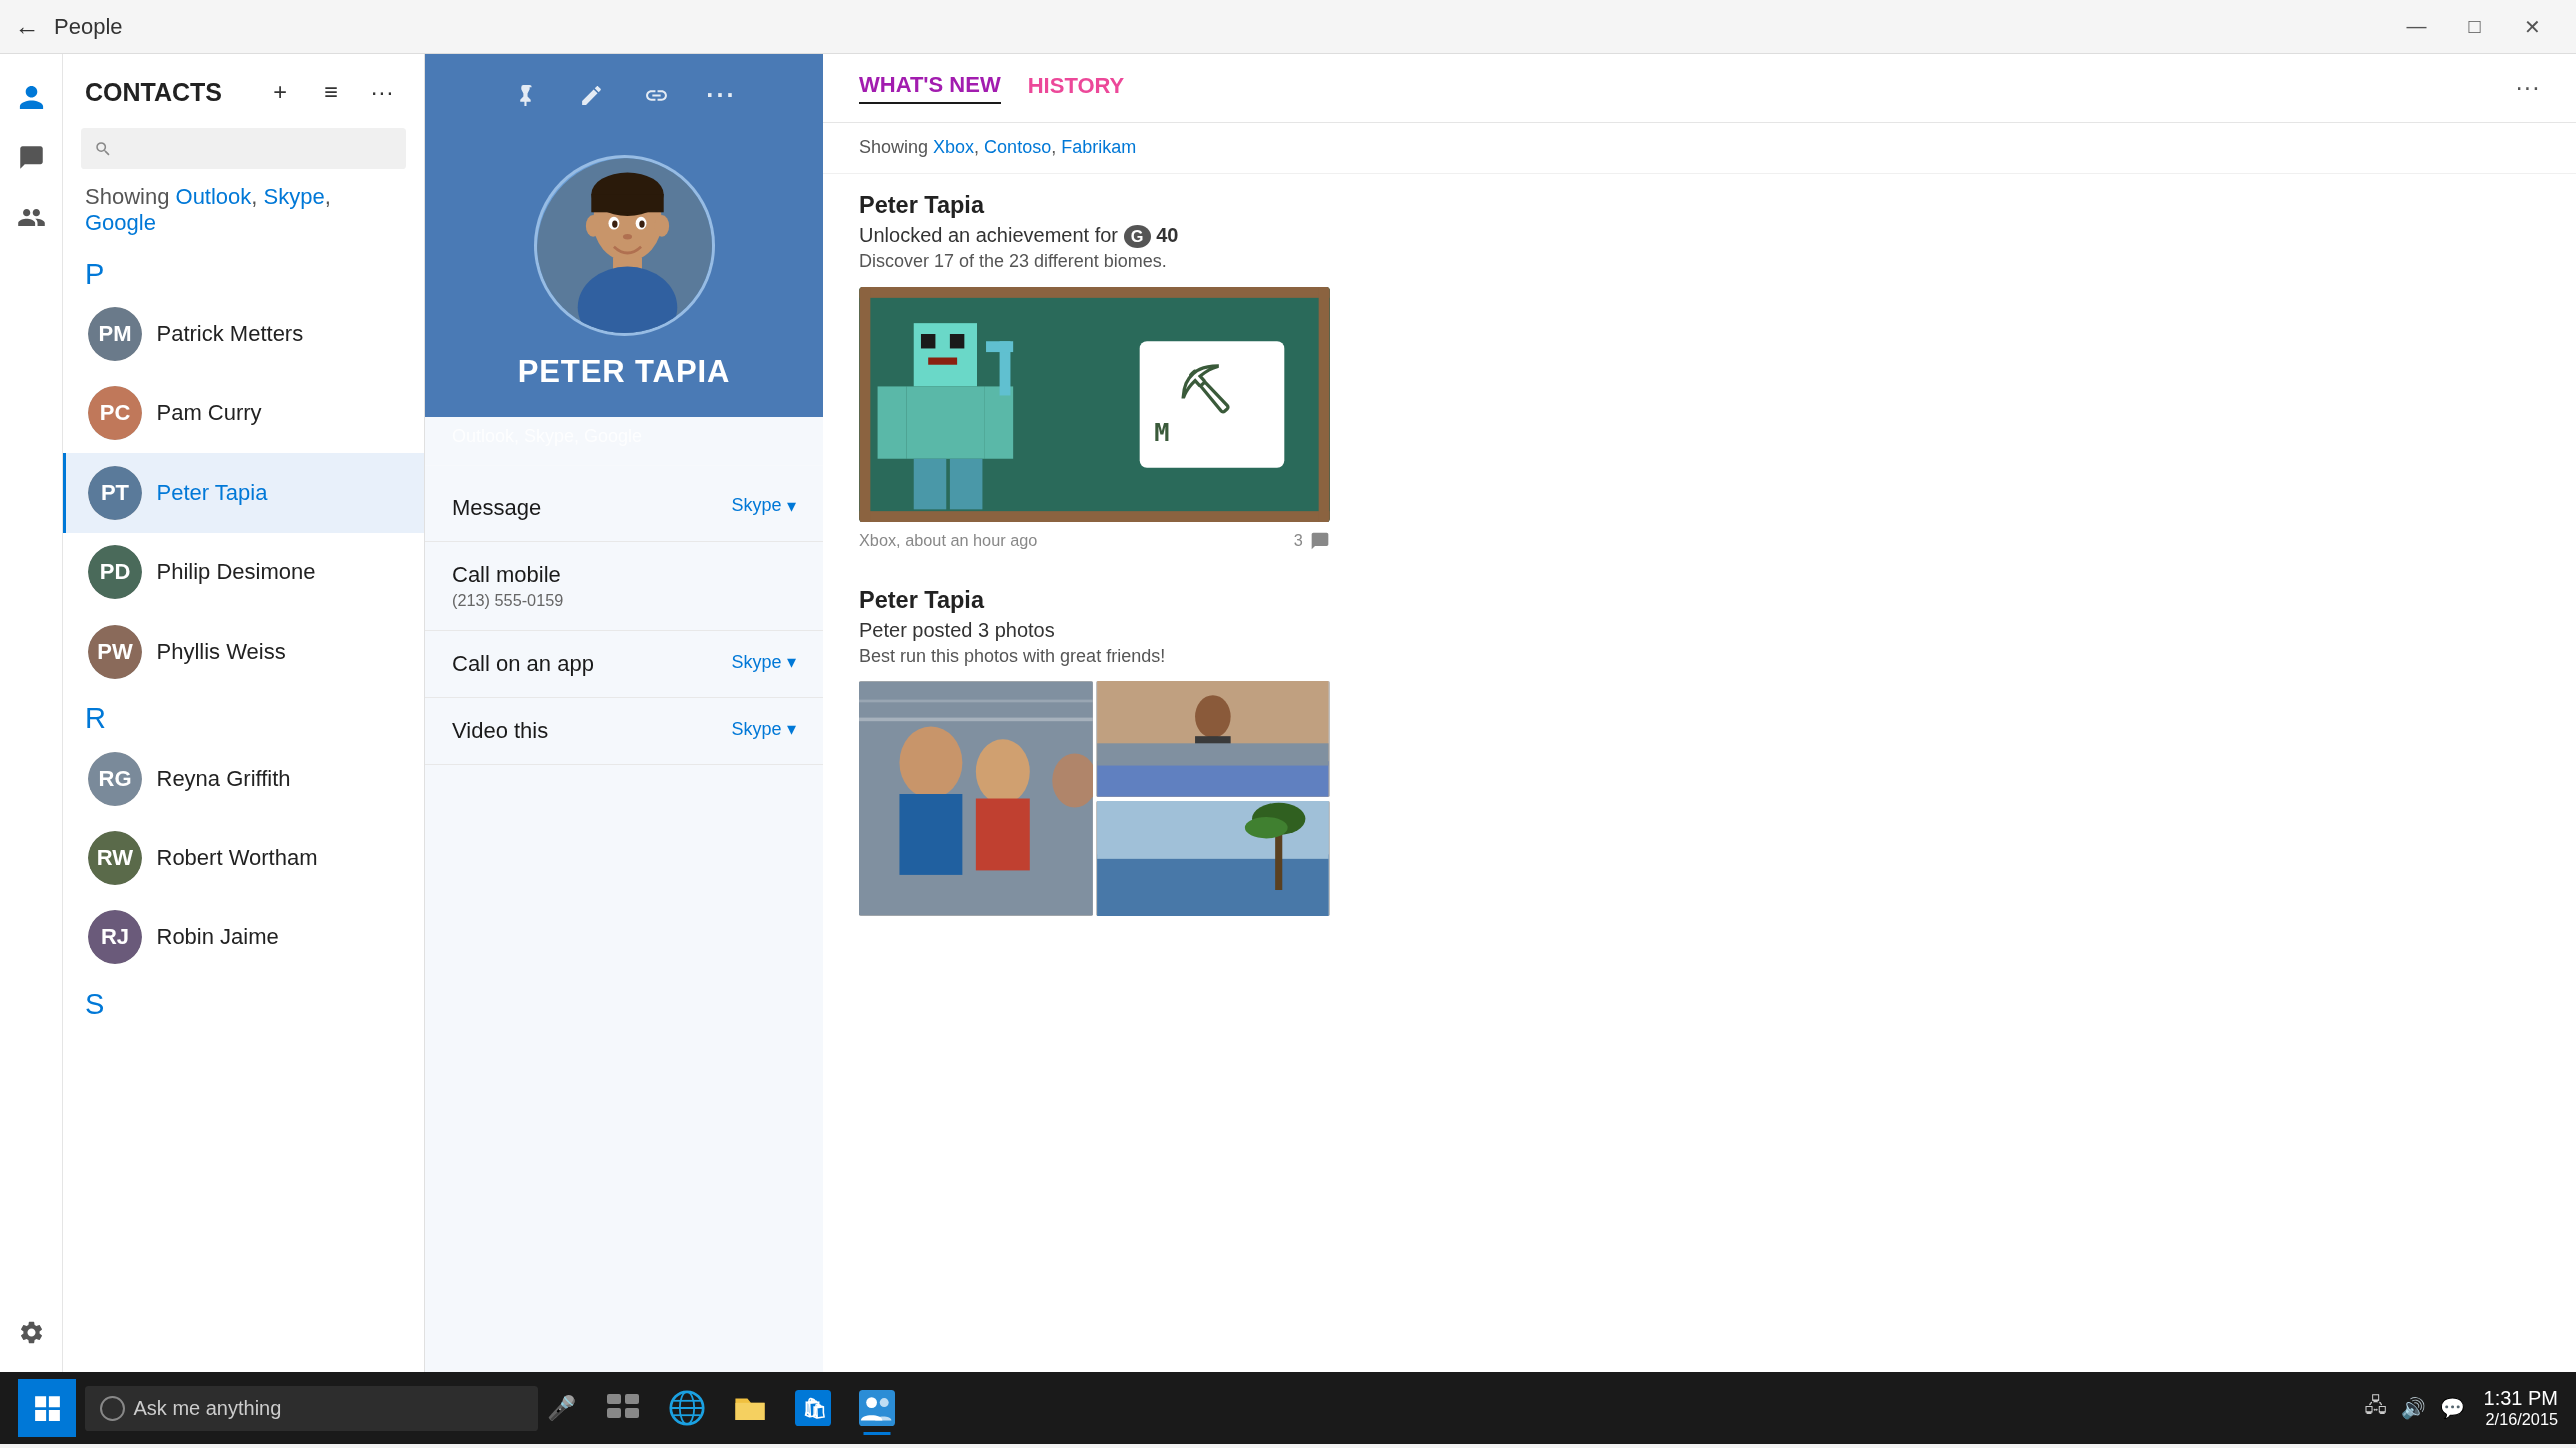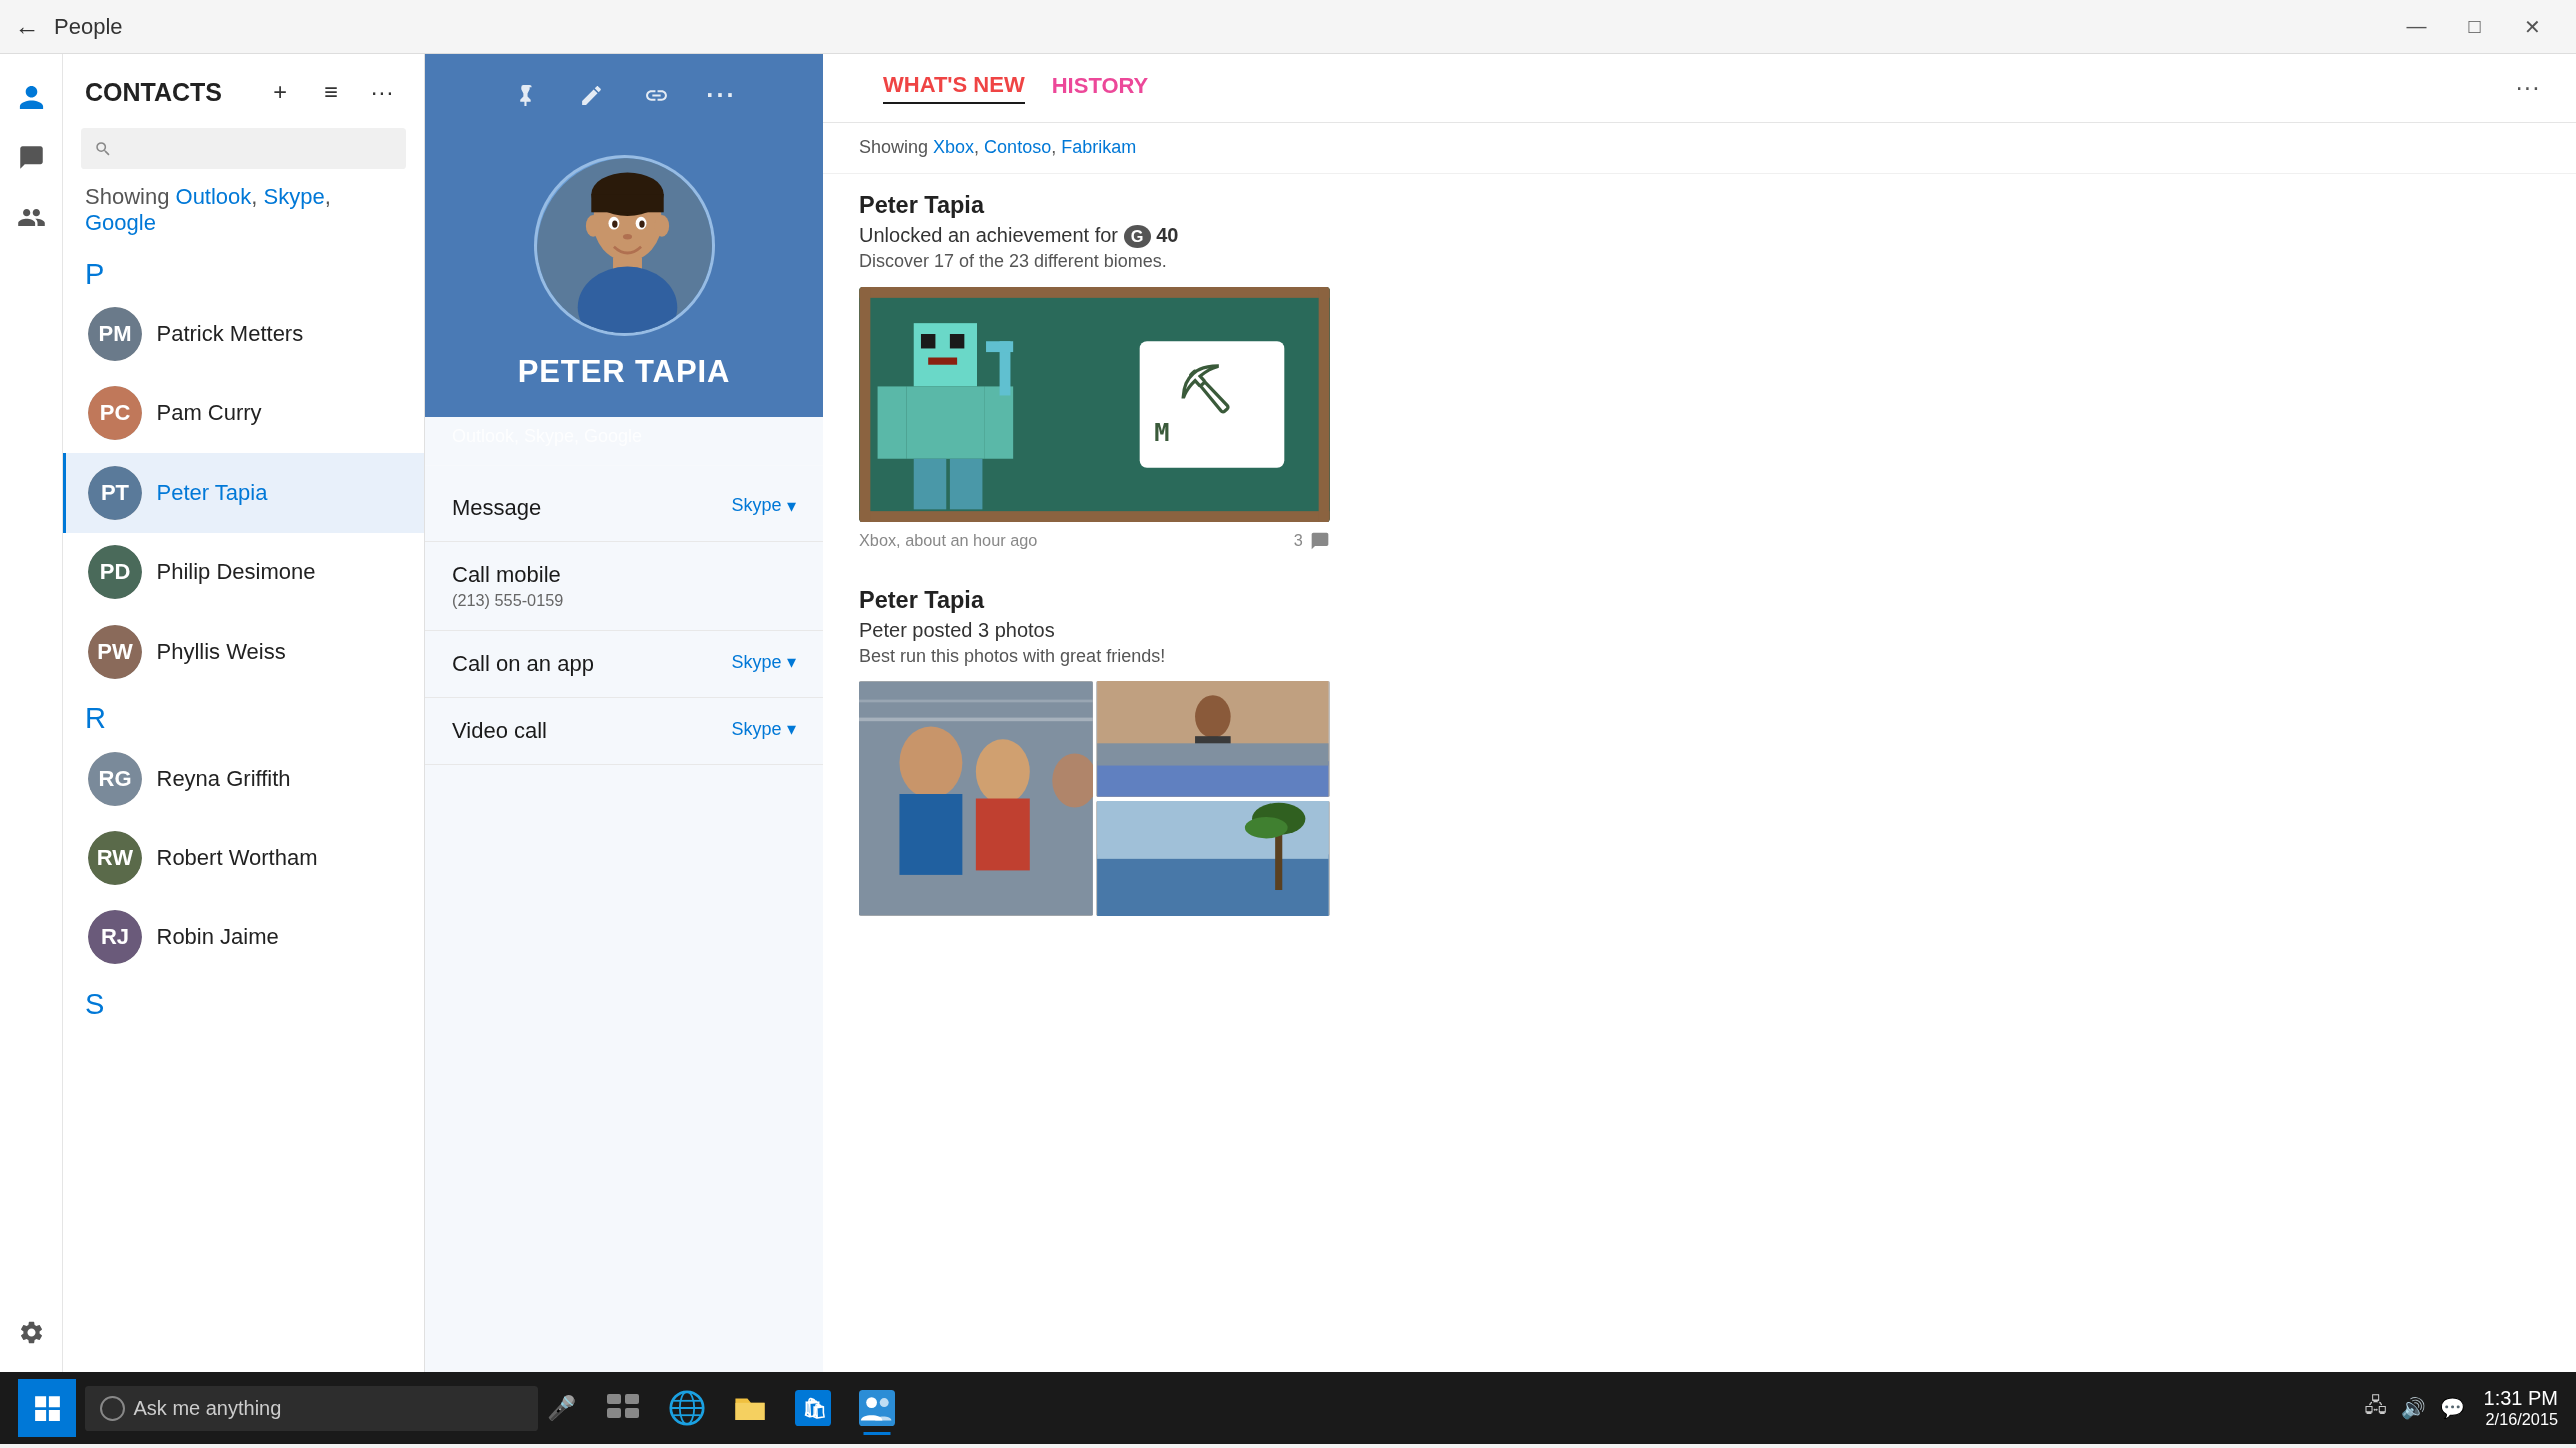--- a/index.html
+++ b/index.html
@@ -68,21 +68,21 @@
     .detail-actions { flex: 1; background: #f5f8fc; overflow-y: auto; }
     .detail-action-item { padding: 20px 27px; border-bottom: 0.9px solid #e8e8e8; display: flex; align-items: flex-start; justify-content: space-between; cursor: pointer; }
     .detail-action-label { font-size: 22px; color: #1a1a1a; font-weight: 400; }
     .detail-action-sub { font-size: 16.3px; color: #666; margin-top: 3.6px; }
     .detail-action-right { display: flex; align-items: center; gap: 5.4px; color: #0078d7; font-size: 18px; }
 
     
     .whats-new-panel { flex: 1; background: #fff; display: flex; flex-direction: column; overflow: hidden; }
     .whats-new-header { display: flex; align-items: center; padding: 18px 36px; border-bottom: 0.9px solid #e5e5e5; gap: 27px; }
     .whats-new-tab { font-size: 22px; font-weight: 600; color: #333; cursor: pointer; padding-bottom: 3.6px; }
-    .whats-new-tab.active { color: #ef4444; border-bottom: 2.7px solid #1a1a1a; margin-left: 24px; }
+    .whats-new-tab.active { color: #a21caf; border-bottom: 2.7px solid #1a1a1a; }
     .whats-new-tab.inactive { color: #ec4899; }
     .whats-new-more { margin-left: auto; font-size: 25px; cursor: pointer; color: #555; }
     .showing-banner { padding: 14.5px 36px; font-size: 18px; color: #555; border-bottom: 0.9px solid #f0f0f0; }
     .showing-banner a { color: #0078d7; text-decoration: none; }
     .news-feed { flex: 1; overflow-y: auto; padding: 18px 36px; }
     .news-item { margin-bottom: 36px; }
     .news-person { font-size: 23.5px; font-weight: 600; color: #222; margin-bottom: 5.4px; }
     .news-desc { font-size: 20px; color: #333; margin-bottom: 3.6px; }
     .news-subdesc { font-size: 18px; color: #555; margin-bottom: 14.5px; }
     .news-image { width: 100%; max-width: 471px; height: 235px; border-radius: 3.6px; overflow: hidden; margin-bottom: 9px; }
@@ -298,21 +298,21 @@
 
         <div class="detail-action-item">
           <div>
             <div class="detail-action-label">Call on an app</div>
           </div>
           <div class="detail-action-right">Skype <span>▾</span></div>
         </div>
 
         <div class="detail-action-item">
           <div>
-            <div class="detail-action-label">Video call</div>
+            <div class="detail-action-label">Video this</div>
           </div>
           <div class="detail-action-right">Skype <span>▾</span></div>
         </div>
 
       </div>
     </div>
 
     <div class="whats-new-panel">
       <div class="whats-new-header">
         <span class="whats-new-tab active">WHAT'S NEW</span>

